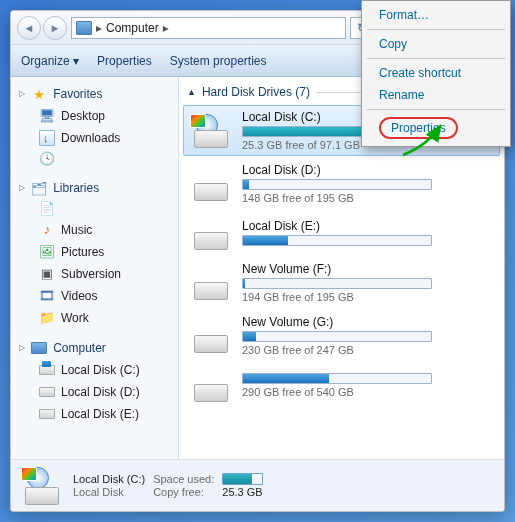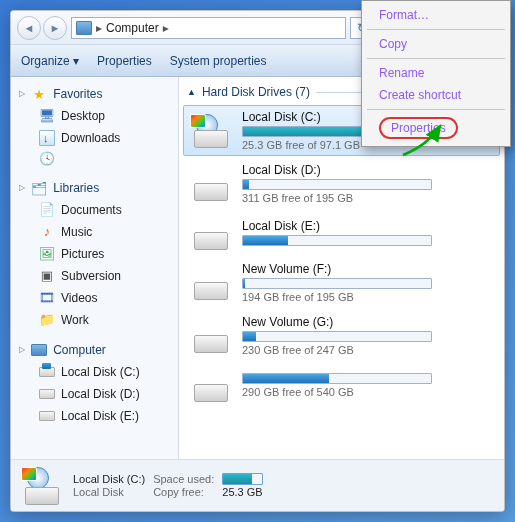--- a/index.html
+++ b/index.html
@@ -208,21 +208,21 @@
       top:0; right:4px;
       width:150px;
       background:#f4f4f4;
       border:1px solid #9a9a9a;
       box-shadow:2px 4px 10px rgba(0,0,0,.35);
       padding:3px;
       z-index:10;
     }
     .context-menu .mi{
       padding:4px 14px;
-      color:#8b5cf6;
+      color:#0369a1;
       border-radius:2px;
     }
     .context-menu .divider{height:1px;background:#c8c8c8;margin:3px 2px;}
     .context-menu .highlight{
       position:relative;display:inline-block;
       padding:2px 10px;border:2px solid #d33;border-radius:12px;
     }
     
     .arrow-svg{position:absolute;top:120px;left:398px;z-index:11;pointer-events:none;}
   </style>
@@ -277,21 +277,20 @@
         </div>
 
       <div class="sep"></div>
       <div class="section-hdr">
         <span class="disc">▷</span>
           <span class="ico ico-lib">🗂</span>
         <span>Libraries</span>
       </div>
       <div class="tree-item">
           <span class="ico ico-doc">📄</span>
-          <span>Documents</span>
         </div>
       <div class="tree-item">
           <span class="ico ico-music">♪</span>
           <span>Music</span>
         </div>
       <div class="tree-item">
           <span class="ico ico-pic">🖼</span>
           <span>Pictures</span>
         </div>
       <div class="tree-item">
@@ -358,21 +357,21 @@
           </div>
           <div class="drive-row">
             <div class="drive-big-ico">
               <div class="box"></div>
             </div>
             <div class="drive-info">
               <div class="drive-name">Local Disk (D:)</div>
               <div class="bar">
                 <div class="fill" style="width:3%"></div>
               </div>
-              <div class="free-text">311 GB free of 195 GB</div>
+              <div class="free-text">148 GB free of 195 GB</div>
             </div>
           </div>
           <div class="drive-row">
             <div class="drive-big-ico">
               <div class="box"></div>
             </div>
             <div class="drive-info">
               <div class="drive-name">Local Disk (E:)</div>
               <div class="bar">
                 <div class="fill" style="width:24%"></div>
@@ -436,22 +435,22 @@
     </div>
   </div>
 
 </div>
 
 <div class="context-menu">
   <div class="mi">Format…</div>
   <div class="divider"></div>
   <div class="mi">Copy</div>
   <div class="divider"></div>
+  <div class="mi">Create shortcut</div>
   <div class="mi">Rename</div>
-  <div class="mi">Create shortcut</div>
   <div class="divider"></div>
   <div class="mi"><span class="highlight">Properties</span></div>
 </div>
 
 <svg class="arrow-svg" width="60" height="40">
   <defs>
       <marker id="ah" markerWidth="8" markerHeight="8" refX="6" refY="3" orient="auto">
     <path d="M0,0 L7,3 L0,6 Z" fill="#0a0"></path>
   </marker>
     </defs>

